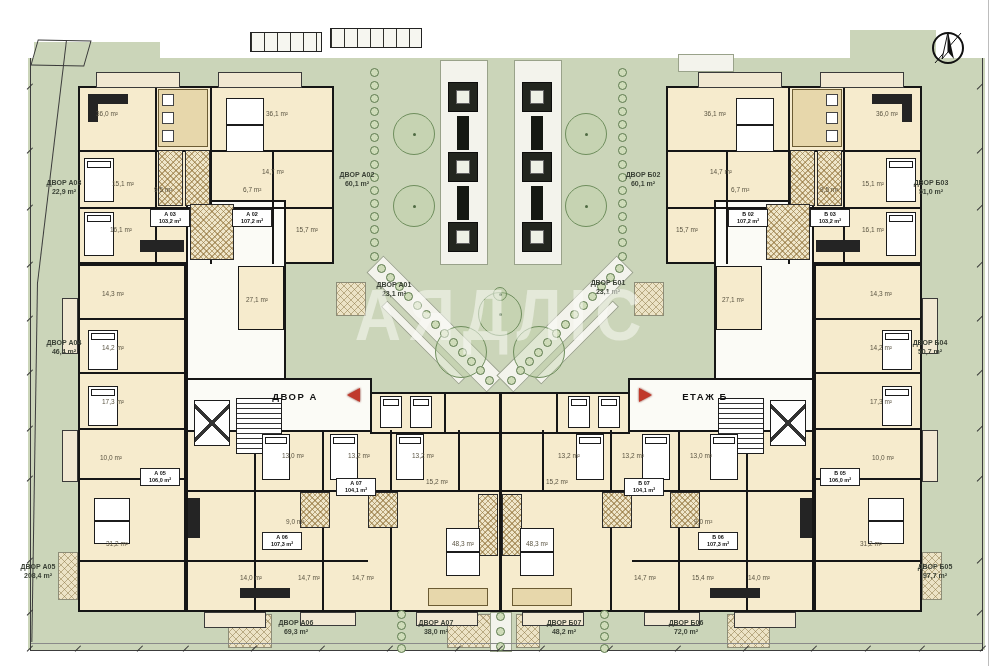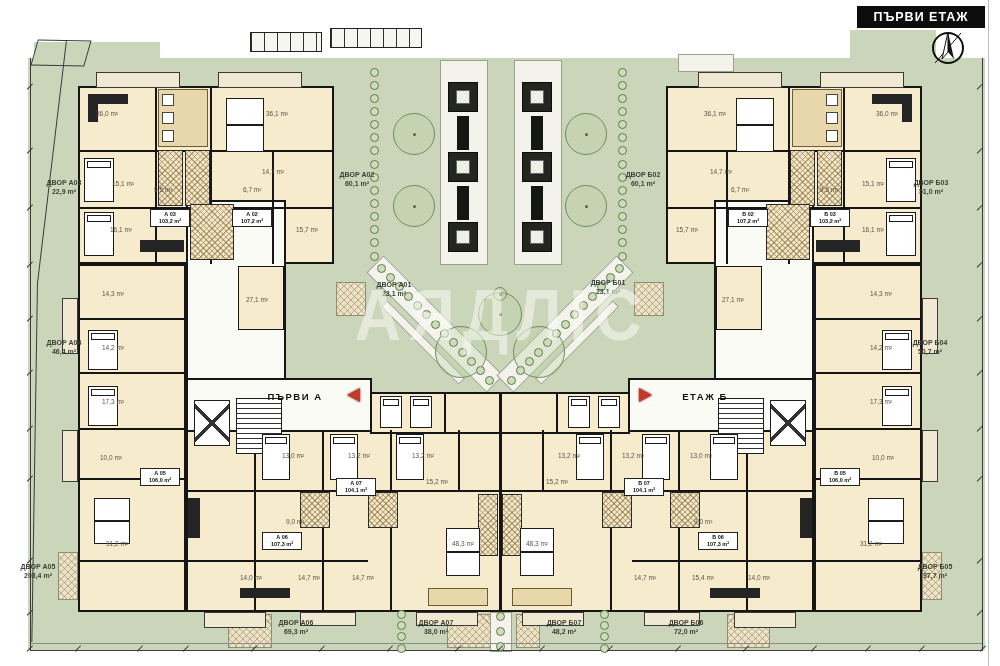--- a/index.html
+++ b/index.html
@@ -490,28 +490,25 @@
     <span class="room-label" style="left: 286px; top: 518px;">9,0 m²</span>
     <span class="room-label" style="left: 694px; top: 518px;">9,0 m²</span>
     <span class="room-label" style="left: 452px; top: 540px;">48,3 m²</span>
     <span class="room-label" style="left: 526px; top: 540px;">48,3 m²</span>
     <span class="room-label" style="left: 240px; top: 574px;">14,0 m²</span>
     <span class="room-label" style="left: 298px; top: 574px;">14,7 m²</span>
     <span class="room-label" style="left: 352px; top: 574px;">14,7 m²</span>
     <span class="room-label" style="left: 634px; top: 574px;">14,7 m²</span>
     <span class="room-label" style="left: 692px; top: 574px;">15,4 m²</span>
     <span class="room-label" style="left: 748px; top: 574px;">14,0 m²</span>
-    <div id="title-box">
-    <span>ПЪРВИ ЕТАЖ</span>
-  </div>
     <svg id="compass" width="40" height="40" viewBox="0 0 40 40">
     <circle cx="20" cy="20" r="15" fill="none" stroke="#111" stroke-width="2"></circle>
     <line x1="7" y1="35" x2="33" y2="5" stroke="#111" stroke-width="1"></line>
     <polygon points="20,4 26,31 20,24" fill="#111"></polygon>
     <polygon points="20,4 14,31 20,24" fill="#fff" stroke="#111" stroke-width="1"></polygon>
   </svg>
     <div id="watermark">АЯДЛIС</div>
     <div id="page-edge"></div>
-    <div class="entr" style="left:250px;top:391px;">ПЪРВИ А</div>
+    <div class="entr" style="left:250px;top:391px;">ДВОР А</div>
     <div class="entr" style="left:660px;top:391px;">ЕТАЖ Б</div>
     <div class="arr-l" style="left:347px;top:388px;"></div>
     <div class="arr-r" style="left:639px;top:388px;"></div>
   </div>
 
 </body></html>

